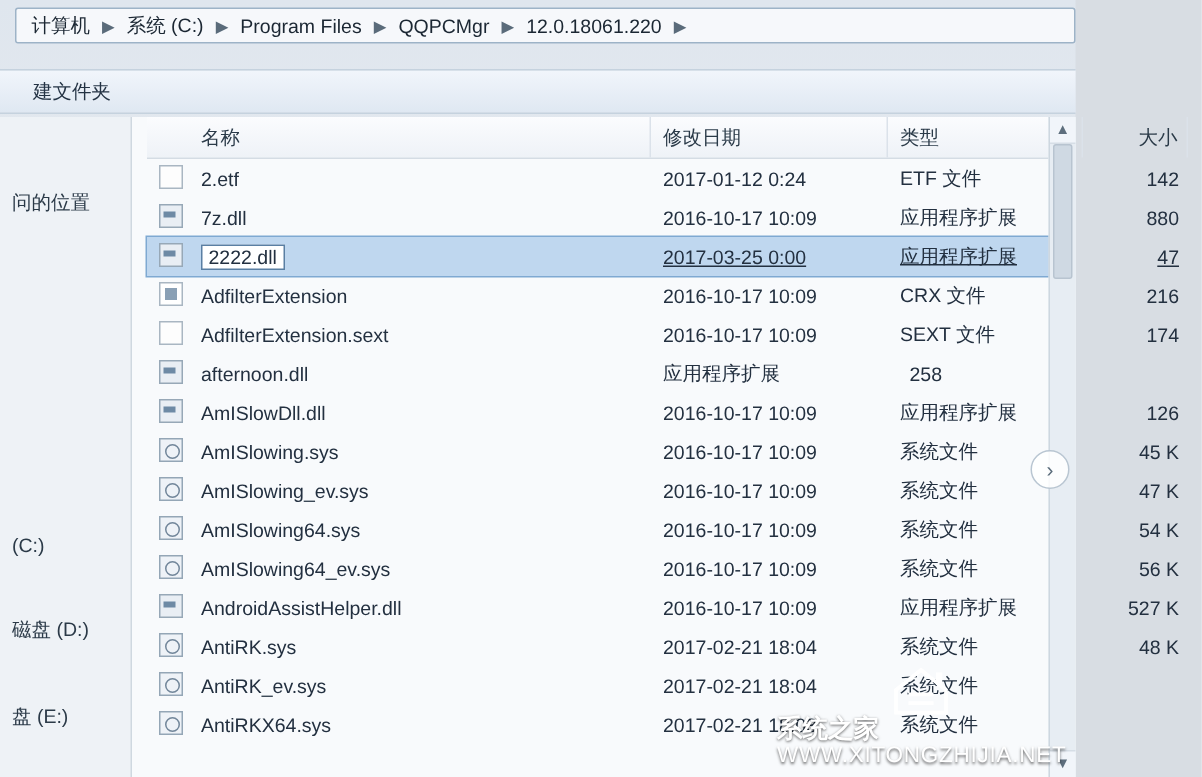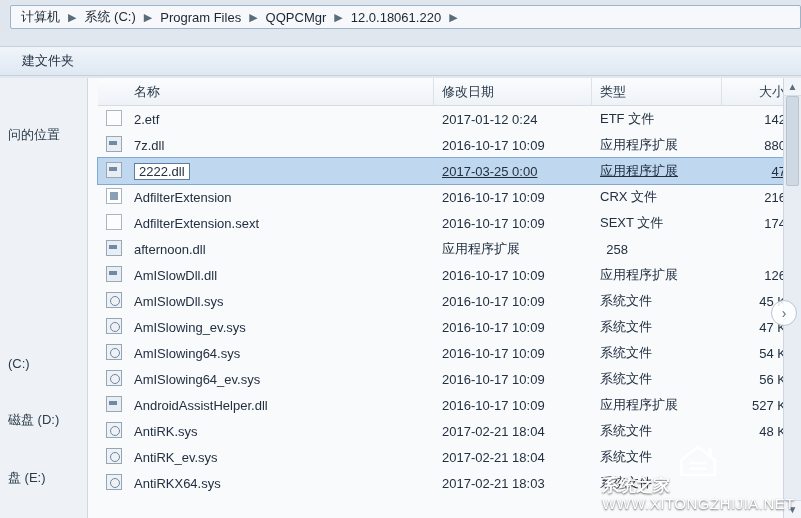--- a/index.html
+++ b/index.html
@@ -1,17 +1,17 @@
 <!DOCTYPE html>
 <html><head>
 <meta charset="utf-8">
 <style>
   * { box-sizing: border-box; margin: 0; padding: 0; font-family: "Microsoft YaHei", "SimSun", sans-serif; }
   html, body { width: 801px; height: 518px; overflow: hidden; background: #d8dde3; }
-  .frame { width: 801px; height: 518px; position: relative; background: linear-gradient(180deg,#dfe6ee 0%, #e6eaef 40%, #e3e6ea 100%); }
+  .frame { width: 717px; height: 518px; position: relative; background: linear-gradient(180deg,#dfe6ee 0%, #e6eaef 40%, #e3e6ea 100%); }
   
   .addr-row { position: absolute; left: 10px; top: 4px; right: 0; height: 26px; display: flex; align-items: center; }
   .addr-box { flex: 1; height: 24px; background: #f6f8fb; border: 1px solid #9db3c7; border-radius: 2px; display: flex; align-items: center; padding-left: 4px; font-size: 13px; color: #1b2733; overflow: hidden; }
   .bc-seg { padding: 0 6px; white-space: nowrap; }
   .bc-ar { color: #5a6b7a; font-size: 11px; padding: 0 2px; }
   
   .toolbar { position: absolute; left: 0; top: 46px; right: 0; height: 30px; background: linear-gradient(180deg,#f1f5fb,#dfe8f2); border-top: 1px solid #c5d2de; border-bottom: 1px solid #c5d2de; display: flex; align-items: center; padding-left: 22px; font-size: 13px; color: #243344; }
   
   .leftnav { position: absolute; left: 0; top: 78px; width: 88px; bottom: 0; background: #eef2f6; border-right: 1px solid #cfd8e0; font-size: 13px; color: #2b3a48; }
   .leftnav .item { padding: 6px 6px 6px 8px; margin-top: 28px; }
@@ -152,21 +152,21 @@
             <div class="col col-name"><span class="name-wrap">
                 <span class="name-text">AmISlowDll.dll</span>
               </span></div>
             <div class="col col-date">2016-10-17 10:09</div>
             <div class="col col-type">应用程序扩展</div>
             <div class="col col-size size-cell">126</div>
           </div>
           <div class="row">
             <div class="col col-icon"><span class="icon-sys"></span></div>
             <div class="col col-name"><span class="name-wrap">
-                <span class="name-text">AmISlowDll.sys</span>
+                <span class="name-text">AmISlowing.sys</span>
               </span></div>
             <div class="col col-date">2016-10-17 10:09</div>
             <div class="col col-type">系统文件</div>
             <div class="col col-size size-cell">45 K</div>
           </div>
           <div class="row">
             <div class="col col-icon"><span class="icon-sys"></span></div>
             <div class="col col-name"><span class="name-wrap">
                 <span class="name-text">AmISlowing_ev.sys</span>
               </span></div>

